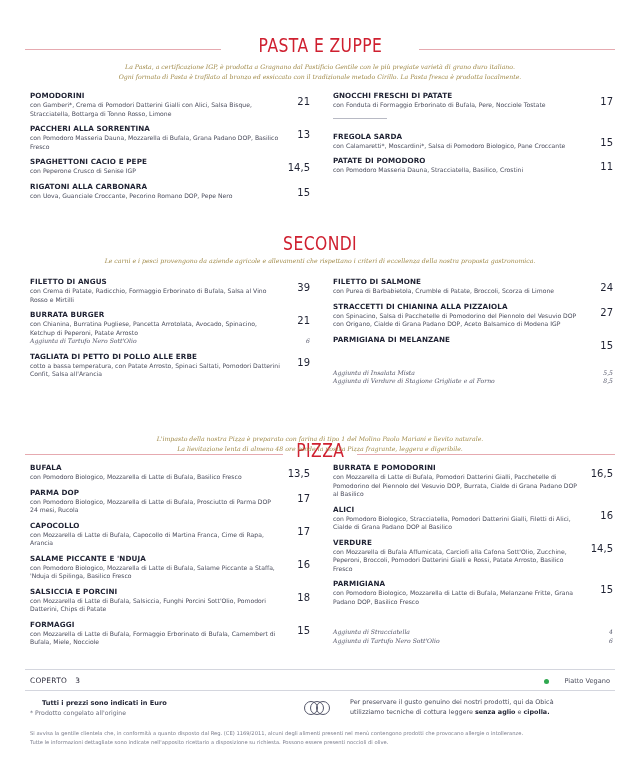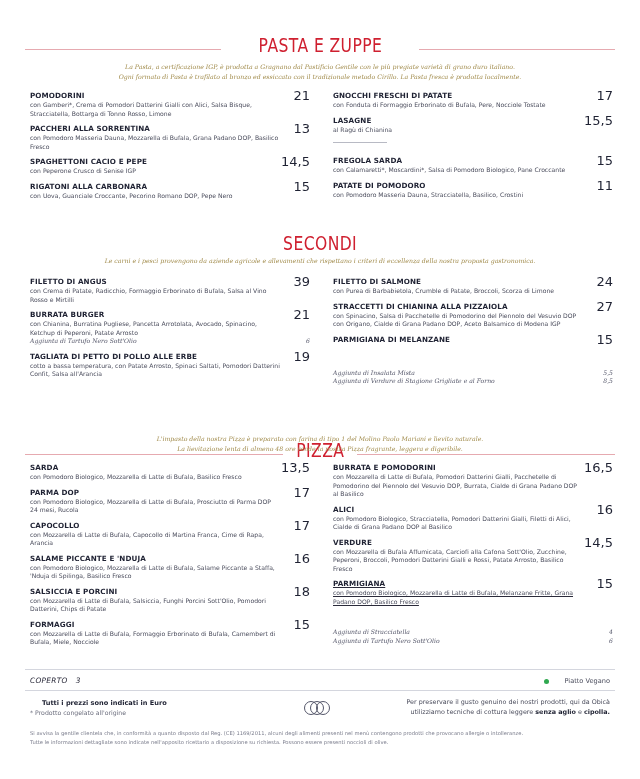--- a/index.html
+++ b/index.html
@@ -8,34 +8,34 @@
 
   .section-head { position: absolute; left: 25px; right: 25px; height: 30px; display: flex; align-items: center; }
   .section-head .rule { flex: 1; height: 1px; background: #e6aab0; margin-top: 8px; }
   .section-head .title { font-family: "DejaVu Sans", sans-serif; font-weight: normal; color: #cf2030; font-size: 19px; letter-spacing: 0.5px; padding: 0 8px; transform: scaleX(0.82); white-space: nowrap; }
 
   .intro { position: absolute; left: 0; right: 0; text-align: center; font-family: "DejaVu Serif", serif; font-style: italic; color: #a08a4a; font-size: 6.2px; line-height: 10px; }
 
   .col { position: absolute; width: 280px; }
   .item { margin-bottom: 6px; position: relative; }
   .item .name { font-size: 7.2px; font-weight: bold; color: #1f2233; letter-spacing: 0.1px; line-height: 10px; padding-right: 30px; }
-  .item .price { position: absolute; right: 0; top: 0; font-size: 13px; color: #1f2233; line-height: 10px; }
+  .item .price { position: absolute; right: 0; top: 6px; font-size: 10px; color: #1f2233; line-height: 10px; }
   .item .desc { font-size: 6.1px; color: #4a4c5c; line-height: 8.5px; padding-right: 30px; }
   .addon { display: flex; justify-content: space-between; font-family: "DejaVu Serif", serif; font-style: italic; font-size: 6.1px; color: #55576a; line-height: 8.5px; }
   .short-rule { width: 54px; height: 1px; background: #b8bac4; margin: 8px 0 13px; }
 
   .footer-rule { position: absolute; left: 25px; right: 25px; height: 1px; background: #d4d6de; }
   .coperto { position: absolute; left: 30px; top: 676px; font-size: 7.4px; color: #2a2a3a; letter-spacing: 0.3px; }
-  .coperto span { margin-left: 8px; font-style: italic; }
+  .coperto span { margin-left: 8px; }
   .vegan { position: absolute; right: 30px; top: 677px; font-size: 6.6px; color: #4a4c5c; display: flex; align-items: center; gap: 16px; }
   .vegan .dot { width: 5px; height: 5px; border-radius: 50%; background: #2fa84f; display: inline-block; }
   .euro { position: absolute; left: 30px; top: 699px; font-size: 6.6px; font-weight: bold; color: #1f2233; margin-left: 12px; }
   .frozen { position: absolute; left: 30px; top: 709px; font-size: 6.2px; color: #6a6c7c; }
   .logo { position: absolute; left: 302px; top: 700px; width: 30px; height: 16px; }
-  .preserve { position: absolute; right: 30px; top: 698px; width: 260px; text-align: right; font-size: 6.4px; line-height: 9.5px; color: #4a4c5c; }
+  .preserve { position: absolute; right: 30px; top: 698px; width: 260px; text-align: left; font-size: 6.4px; line-height: 9.5px; color: #4a4c5c; }
   .preserve b { color: #1f2233; }
   .legal { position: absolute; left: 30px; right: 30px; top: 729px; font-size: 5.2px; line-height: 8.5px; color: #7a7c8c; }
 </style>
 </head>
 <body>
 
 <div class="section-head" style="top:30px;gap:16px;">
   <div class="rule"></div>
   <div class="title">PASTA E ZUPPE</div>
   <div class="rule"></div>
@@ -66,25 +66,20 @@
     <div class="price">15</div>
     <div class="desc">con Uova, Guanciale Croccante, Pecorino Romano DOP, Pepe Nero</div>
   </div>
 </div>
 
 <div class="col" style="left:333px; top:91px;">
   <div class="item">
     <div class="name">GNOCCHI FRESCHI DI PATATE</div>
     <div class="price">17</div>
     <div class="desc">con Fonduta di Formaggio Erborinato di Bufala, Pere, Nocciole Tostate</div>
-  </div>
-  <div class="item">
-    <div class="name">LASAGNE</div>
-    <div class="price">15,5</div>
-    <div class="desc">al Ragù di Chianina</div>
   </div>
   <div class="short-rule"></div>
   <div class="item">
     <div class="name">FREGOLA SARDA</div>
     <div class="price">15</div>
     <div class="desc">con Calamaretti*, Moscardini*, Salsa di Pomodoro Biologico, Pane Croccante</div>
   </div>
   <div class="item">
     <div class="name">PATATE DI POMODORO</div>
     <div class="price">11</div>
@@ -153,21 +148,21 @@
   <div class="title">PIZZA</div>
   <div class="rule"></div>
 </div>
 <div class="intro" style="top:434px;">
   <div>L'impasto della nostra Pizza è preparato con farina di tipo 1 del Molino Paolo Mariani e lievito naturale.</div>
   <div>La lievitazione lenta di almeno 48 ore rende la nostra Pizza fragrante, leggera e digeribile.</div>
 </div>
 
 <div class="col" style="left:30px; top:463px;">
   <div class="item">
-    <div class="name">SARDA</div>
+    <div class="name">BUFALA</div>
     <div class="price">13,5</div>
     <div class="desc">con Pomodoro Biologico, Mozzarella di Latte di Bufala, Basilico Fresco</div>
   </div>
   <div class="item">
     <div class="name">PARMA DOP</div>
     <div class="price">17</div>
     <div class="desc">con Pomodoro Biologico, Mozzarella di Latte di Bufala, Prosciutto di Parma DOP 24 mesi, Rucola</div>
   </div>
   <div class="item">
     <div class="name">CAPOCOLLO</div>
@@ -200,21 +195,21 @@
   <div class="item">
     <div class="name">ALICI</div>
     <div class="price">16</div>
     <div class="desc">con Pomodoro Biologico, Stracciatella, Pomodori Datterini Gialli, Filetti di Alici, Cialde di Grana Padano DOP al Basilico</div>
   </div>
   <div class="item">
     <div class="name">VERDURE</div>
     <div class="price">14,5</div>
     <div class="desc">con Mozzarella di Bufala Affumicata, Carciofi alla Cafona Sott'Olio, Zucchine, Peperoni, Broccoli, Pomodori Datterini Gialli e Rossi, Patate Arrosto, Basilico Fresco</div>
   </div>
-  <div class="item" style="margin-bottom:22px;text-decoration:underline;">
+  <div class="item" style="margin-bottom:22px;">
     <div class="name">PARMIGIANA</div>
     <div class="price">15</div>
     <div class="desc">con Pomodoro Biologico, Mozzarella di Latte di Bufala, Melanzane Fritte, Grana Padano DOP, Basilico Fresco</div>
   </div>
   <div class="addon">
     <span>Aggiunta di Stracciatella</span>
     <span>4</span>
   </div>
   <div class="addon">
     <span>Aggiunta di Tartufo Nero Sott'Olio</span>

